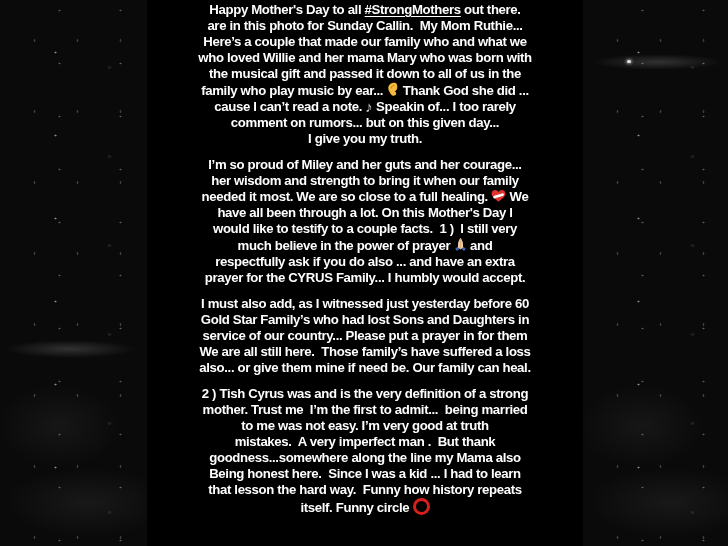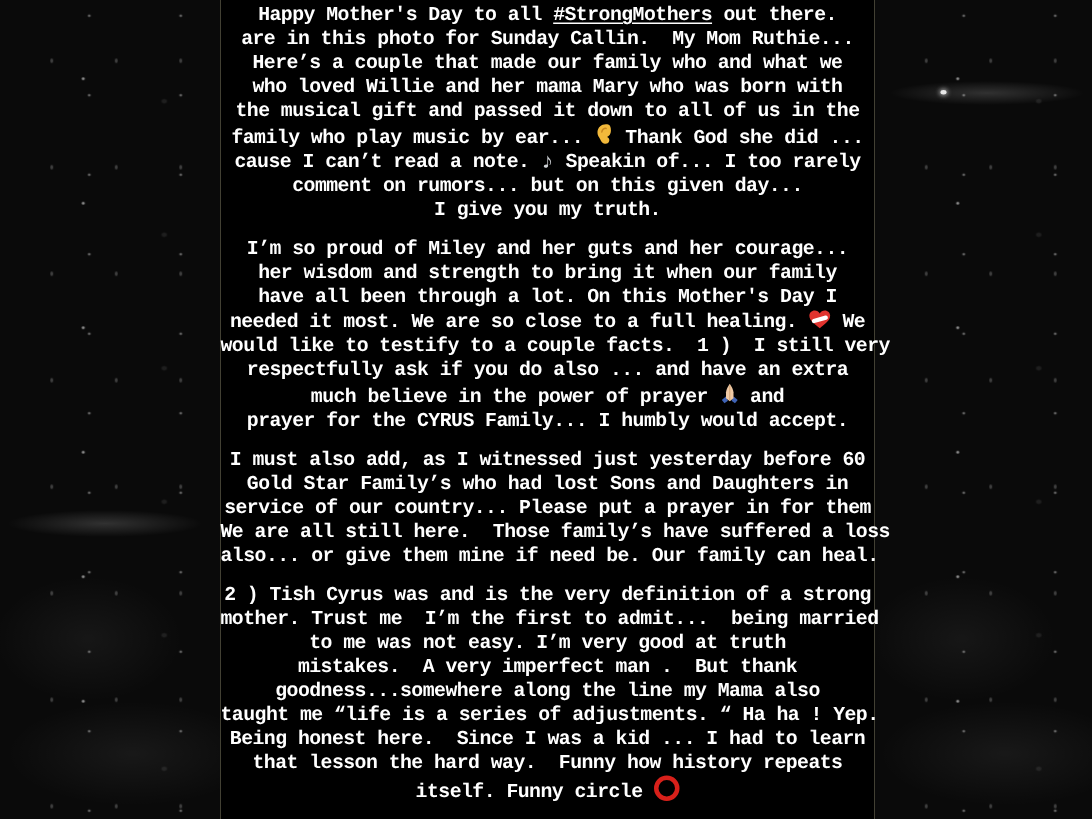--- a/index.html
+++ b/index.html
@@ -1,22 +1,22 @@
 <!DOCTYPE html>
 <html><head>
 <meta charset="utf-8">
 <style>
   html, body { margin: 0; padding: 0; background: #000; }
   .screenshot {
     position: relative;
     width: 728px;
     height: 546px;
     overflow: hidden;
-    background: #fef9c3;
-    font-family: Liberation Mono, monospace;
+    background: #bef264;
+    font-family: Liberation Sans, sans-serif;
   }
   
   .texture {
     position: absolute;
     top: 0;
     height: 546px;
     background-color: #0a0a0a;
     background-image:
       radial-gradient(rgba(255,255,255,0.55) 0.6px, transparent 1.4px),
       radial-gradient(rgba(255,255,255,0.35) 0.6px, transparent 1.3px),
@@ -104,50 +104,49 @@
               <path d="M5.2 6c.2-1.7 1.5-2.6 2.9-2.4" stroke="#C9871F" stroke-width="1" fill="none" stroke-linecap="round"></path>
             </svg></span><span> Thank God she did ...</span></div>
       <div class="line"><span>cause I can’t read a note. </span><span class="music-note" title="music note emoji">♪</span><span> Speakin of... I too rarely</span></div>
       <div class="line">comment on rumors... but on this given day...</div>
       <div class="line">I give you my truth.</div>
     </div>
 
     <div class="para">
       <div class="line">I’m so proud of Miley and her guts and her courage...</div>
       <div class="line">her wisdom and strength to bring it when our family</div>
-      <div class="line">have all been through a lot. On this Mother's Day I</div>
       <div class="line"><span>needed it most. We are so close to a full healing. </span><span class="emoji" title="mending heart emoji"><svg width="15" height="14" viewBox="0 0 16 14">
               <path d="M8 13.2C4.6 10.5.6 7.8.6 4.4.6 2.2 2.3.6 4.4.6 5.9.6 7.3 1.5 8 2.8 8.7 1.5 10.1.6 11.6.6c2.1 0 3.8 1.6 3.8 3.8 0 3.4-4 6.1-7.4 8.8z" fill="#E0332E"></path>
               <rect x="2.2" y="5.4" width="11.8" height="3" rx="1.5" transform="rotate(-16 8 7)" fill="#fff"></rect>
             </svg></span><span> We</span></div>
+      <div class="line">have all been through a lot. On this Mother's Day I</div>
       <div class="line">would like to testify to a couple facts.  1 )  I still very</div>
-      <div class="line">respectfully ask if you do also ... and have an extra</div>
       <div class="line"><span>much believe in the power of prayer </span><span class="emoji" title="folded hands emoji"><svg width="13" height="15" viewBox="0 0 13 15">
               <path d="M3.9 9.4 1.2 11.7 3 13.9 5.3 12.1z" fill="#3F63B5"></path>
               <path d="M9.1 9.4 11.8 11.7 10 13.9 7.7 12.1z" fill="#3F63B5"></path>
               <path d="M6.5.8C5.2 2.8 4.2 4.6 4 6.5v4l2.5 2 2.5-2v-4C8.8 4.6 7.8 2.8 6.5.8z" fill="#EFC9A5"></path>
               <path d="M6.5 2v10" stroke="#D8A878" stroke-width="0.8"></path>
             </svg></span><span> and</span></div>
+      <div class="line">respectfully ask if you do also ... and have an extra</div>
       <div class="line">prayer for the CYRUS Family... I humbly would accept.</div>
     </div>
 
     <div class="para">
       <div class="line">I must also add, as I witnessed just yesterday before 60</div>
       <div class="line">Gold Star Family’s who had lost Sons and Daughters in</div>
       <div class="line">service of our country... Please put a prayer in for them</div>
       <div class="line">We are all still here.  Those family’s have suffered a loss</div>
       <div class="line">also... or give them mine if need be. Our family can heal.</div>
     </div>
 
     <div class="para">
       <div class="line">2 ) Tish Cyrus was and is the very definition of a strong</div>
       <div class="line">mother. Trust me  I’m the first to admit...  being married</div>
       <div class="line">to me was not easy. I’m very good at truth</div>
       <div class="line">mistakes.  A very imperfect man .  But thank</div>
       <div class="line">goodness...somewhere along the line my Mama also</div>
-      <div class="line">taught me “life is a series of adjustments. “ Ha ha ! Yep.</div>
       <div class="line">Being honest here.  Since I was a kid ... I had to learn</div>
       <div class="line">that lesson the hard way.  Funny how history repeats</div>
       <div class="line"><span>itself. Funny circle </span><span class="red-ring" title="hollow red circle emoji"></span></div>
     </div>
 
   </div>
 </div>
 
 </body></html>

